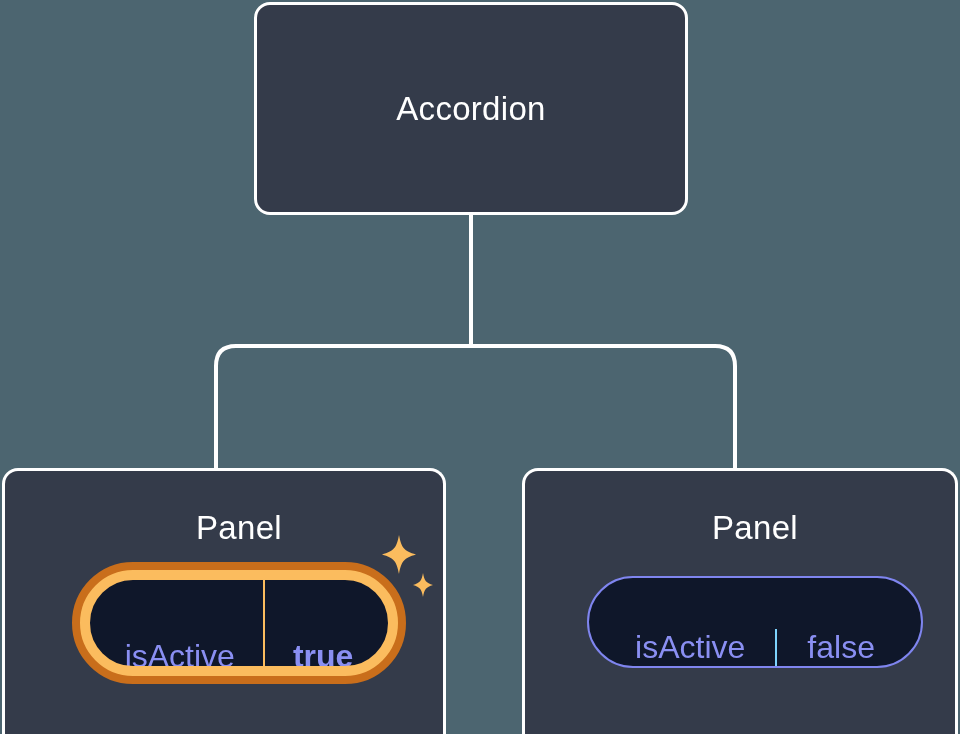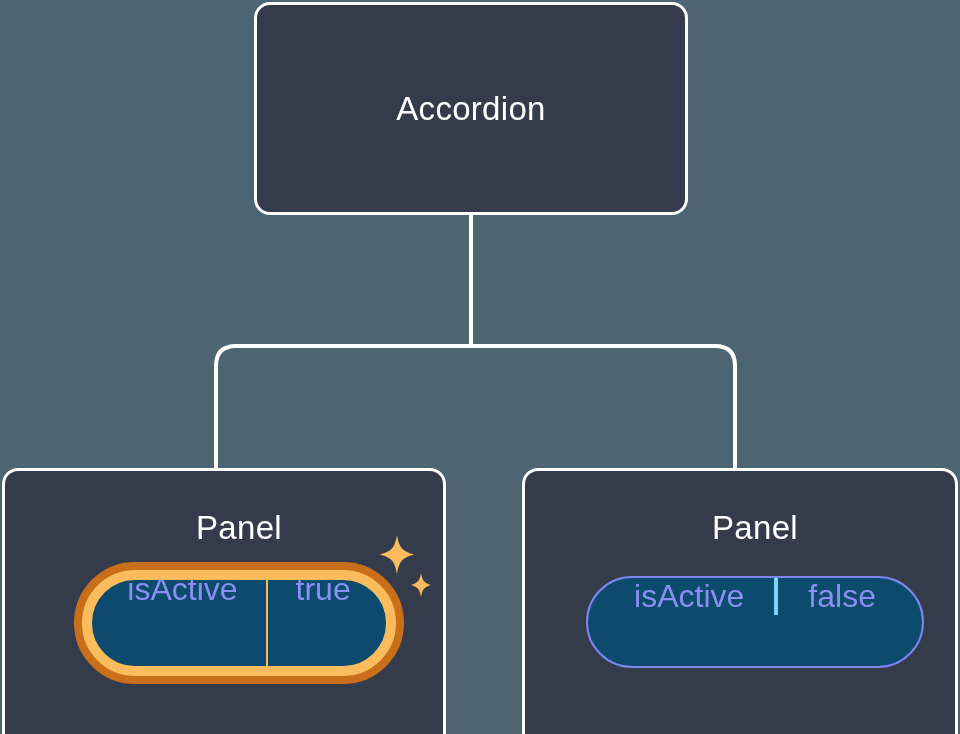--- a/index.html
+++ b/index.html
@@ -72,61 +72,61 @@
     font-size: 33px;
     color: #ffffff;
     letter-spacing: 0.3px;
     line-height: 1;
   }
 
   
   .pill {
     position: relative;
     display: flex;
-    align-items: flex-start;
+    align-items: flex-end;
     box-sizing: border-box;
     border-radius: 999px;
-    background: #0c4a6e;
+    background: #0f172a;
   }
   .pill .cell {
     display: flex;
     align-items: center;
     justify-content: center;
     box-sizing: border-box;
     white-space: nowrap;
   }
 
   
   .pill-default {
     border: 2px solid #7f85ef;
     height: 92px;
     margin-top: 32px;
   }
   .pill-default .cell-key   { padding: 0 30px 0 46px; }
-  .pill-default .cell-value { padding: 0 46px 0 30px; border-left: 4px solid #7dd3fc; }
+  .pill-default .cell-value { padding: 0 46px 0 30px; border-left: 2px solid #7dd3fc; }
   .pill-default .cell       { font-size: 32px; color: #8a8ff2; }
 
   
   .pill-highlight {
     height: 122px;
     margin-top: 18px;
     border: 9px solid #c96e1b;
     box-shadow: 0 0 0 0 rgba(0,0,0,0);
   }
   .pill-highlight .ring-inner {
     position: absolute;
     left: -1px; top: -1px; right: -1px; bottom: -1px;
     border: 10px solid #fbbc5e;
     border-radius: 999px;
     pointer-events: none;
   }
   .pill-highlight .cell-key   { padding: 0 28px 0 44px; }
   .pill-highlight .cell-value { padding: 0 44px 0 28px; }
   .pill-highlight .cell       { font-size: 32px; color: #8a8ff2; }
-  .pill-highlight .cell-value { font-weight: normal; }
+  .pill-highlight .cell-value { font-weight: bold; }
   .pill-highlight .divider {
     width: 2px;
     background: #fbbc5e;
     margin: 6px 0;
     align-self: stretch;
   }
 
   
   .sparkles {
     position: absolute;

